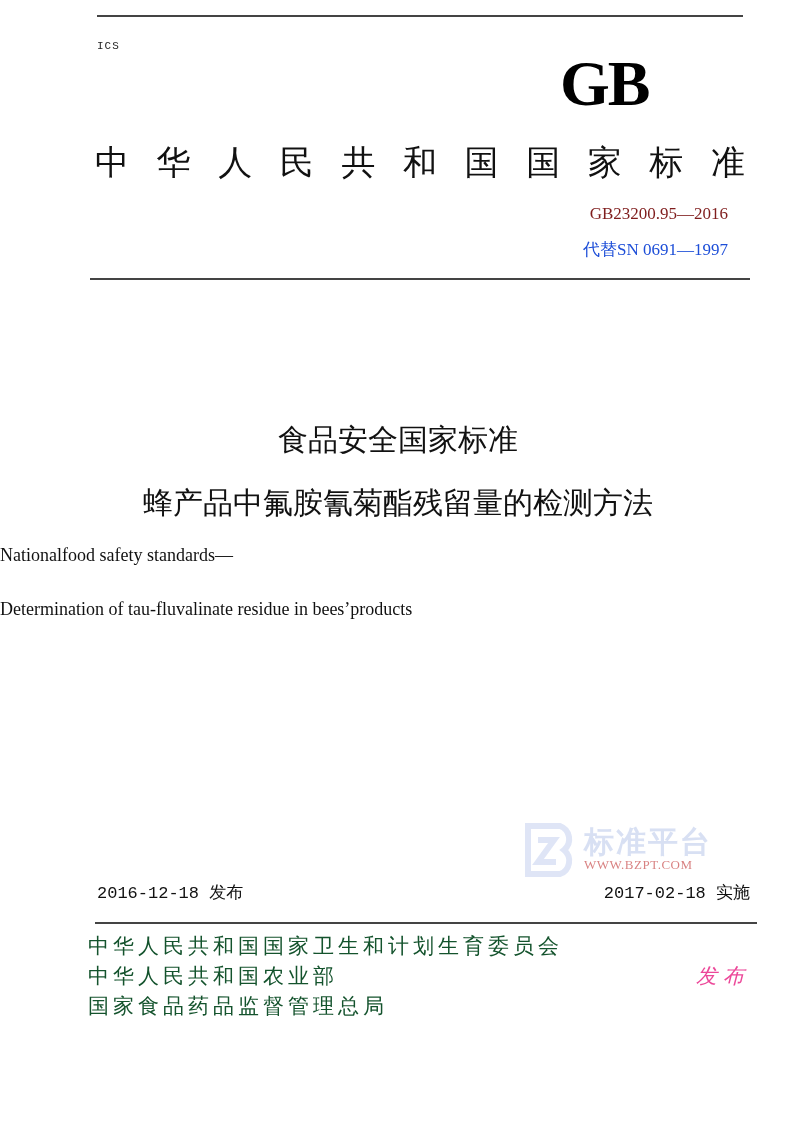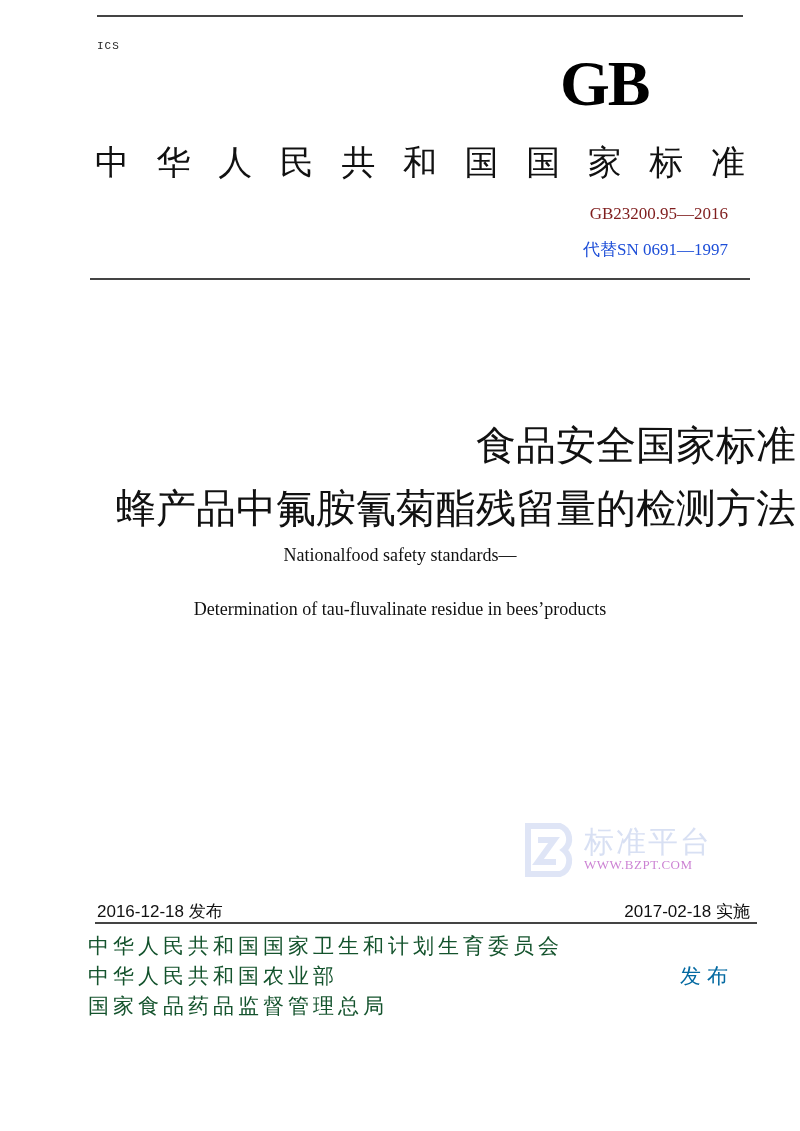--- a/index.html
+++ b/index.html
@@ -4,30 +4,30 @@
   <style>
     html, body { margin: 0; padding: 0; background: #ffffff; }
     body { width: 800px; height: 1131px; position: relative; overflow: hidden; color: #111; }
     .abs { position: absolute; }
     .rule { position: absolute; background: #444; height: 2px; }
     .ics { left: 97px; top: 40px; font-family: Liberation Mono, monospace; font-size: 11px; letter-spacing: 1px; color: #222; }
     .gb-logo { left: 560px; top: 52px; font-family: "Liberation Serif", serif; font-weight: bold; font-size: 64px; line-height: 1; letter-spacing: -2px; color: #000; text-align: center; }
     .national-title { left: 95px; top: 145px; width: 650px; display: flex; justify-content: space-between; font-family: "DejaVu Sans", sans-serif; font-size: 34px; line-height: 1; color: #111; }
     .std-number { right: 72px; top: 204px; font-family: "Liberation Serif", serif; font-size: 17px; color: #7f1d1d; }
     .replaces { right: 72px; top: 238px; font-family: "Liberation Serif", serif; font-size: 17px; color: #1d4ed8; }
-    .title-cn { left: 0; width: 796px; text-align: right; font-family: "DejaVu Sans", sans-serif; font-size: 40px; line-height: 1; color: #111; }
-    .title-en { left: 0; width: 800px; text-align: center; font-family: "Liberation Serif", serif; font-size: 18px; color: #111; }
-    .date { font-family: Liberation Sans, sans-serif; font-size: 17px; color: #111; margin-top: 19px; }
+    .title-cn { left: 0; width: 796px; text-align: center; font-family: "DejaVu Sans", sans-serif; font-size: 30px; line-height: 1; color: #111; }
+    .title-en { left: 0; width: 800px; font-family: "Liberation Serif", serif; font-size: 18px; color: #111; }
+    .date { font-family: Liberation Mono, monospace; font-size: 17px; color: #111; }
     .watermark { left: 524px; top: 822px; display: flex; align-items: center; opacity: 0.55; }
     .wm-logo { width: 54px; height: 56px; }
     .wm-text { margin-left: 6px; display: flex; flex-direction: column; }
-    .wm-cn { font-family: "DejaVu Serif", serif; font-size: 30px; color: #b9c7ea; font-weight: normal; line-height: 1; letter-spacing: 2px; }
-    .wm-url { font-family: "Liberation Serif", serif; font-size: 13px; color: #a21caf; letter-spacing: 0.5px; }
+    .wm-cn { font-family: "DejaVu Serif", serif; font-size: 30px; color: #b9c7ea; font-weight: bold; line-height: 1; letter-spacing: 2px; }
+    .wm-url { font-family: "Liberation Serif", serif; font-size: 13px; color: #b91c1c; letter-spacing: 0.5px; }
     .issuer { left: 88px; font-family: "DejaVu Sans", sans-serif; font-size: 21px; letter-spacing: 4px; line-height: 1; color: #14532d; }
-    .issue-label { right: 66px; top: 966px; font-family: "DejaVu Sans", sans-serif; font-size: 21px; letter-spacing: 6px; color: #0369a1; line-height: 1; }
+    .issue-label { right: 50px; top: 966px; font-family: "DejaVu Sans", sans-serif; font-size: 21px; letter-spacing: 6px; color: #ec4899; line-height: 1; font-style: italic; }
   </style>
 </head>
 <body>
 
 <div class="rule" style="left:97px; top:15px; width:646px;"></div>
 
 <div class="abs ics">ICS</div>
 
 <div class="abs gb-logo">GB</div>
 

